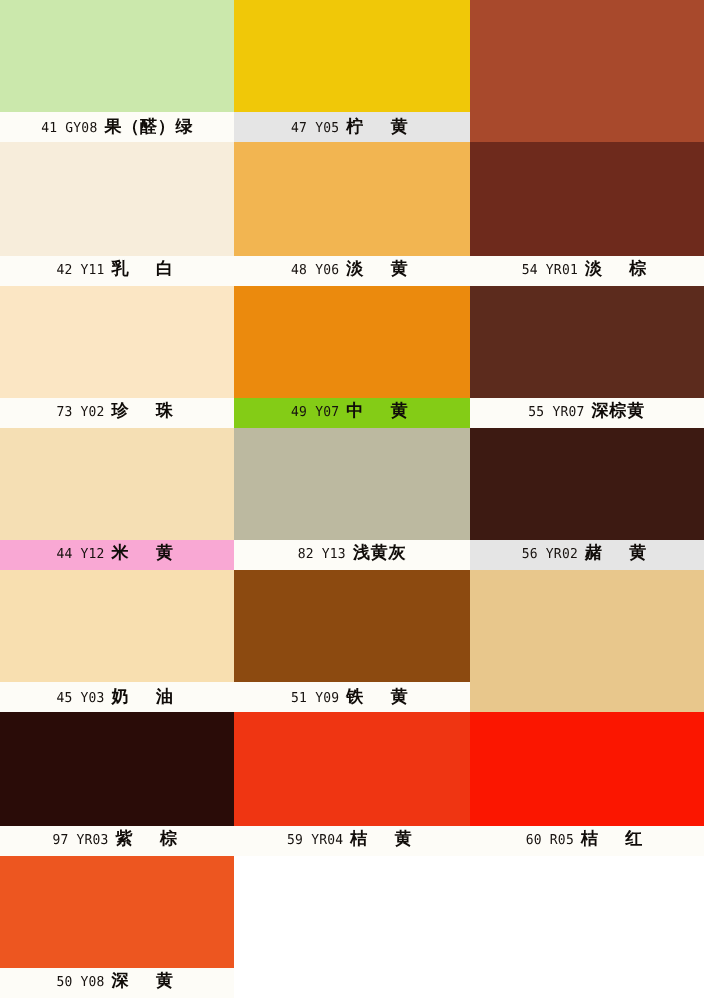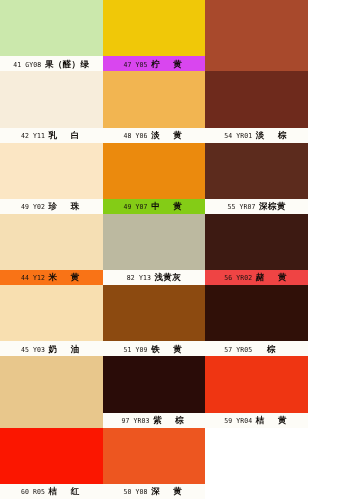--- a/index.html
+++ b/index.html
@@ -14,21 +14,21 @@
     position: relative;
     width: 352px;
     height: 499px;
     overflow: hidden;
     background: #ffffff;
   }
   .grid {
     display: grid;
     grid-template-columns: repeat(3, 1fr);
     grid-template-rows: repeat(7, 1fr);
-    width: 308px;
+    width: 352px;
     height: 499px;
   }
   .cell {
     position: relative;
     overflow: hidden;
   }
   .swatch {
     position: absolute;
     left: 0;
     top: 0;
@@ -81,21 +81,21 @@
         <div class="swatch" style="background: rgb(203, 232, 172);"></div>
         <div class="label-strip" style="background: rgb(253, 252, 247);">
           <div class="label-inner">
             <span class="code">41 GY08</span>
             <span class="cname tight">果（醛）绿</span>
           </div>
         </div>
       </div>
       <div class="cell">
         <div class="swatch" style="background: rgb(240, 200, 8);"></div>
-        <div class="label-strip" style="background: #d946ef;">
+        <div class="label-strip" style="background: #e5e5e5;">
           <div class="label-inner">
             <span class="code">47 Y05</span>
             <span class="cname">柠　黄</span>
           </div>
         </div>
       </div>
       <div class="cell">
         <div class="swatch" style="background: rgb(168, 73, 44);"></div>
       </div>
       <div class="cell">
@@ -122,21 +122,21 @@
           <div class="label-inner">
             <span class="code">54 YR01</span>
             <span class="cname">淡　棕</span>
           </div>
         </div>
       </div>
       <div class="cell">
         <div class="swatch" style="background: rgb(251, 230, 196);"></div>
         <div class="label-strip" style="background: rgb(253, 252, 247);">
           <div class="label-inner">
-            <span class="code">49 Y02</span>
+            <span class="code">73 Y02</span>
             <span class="cname">珍　珠</span>
           </div>
         </div>
       </div>
       <div class="cell">
         <div class="swatch" style="background: rgb(235, 138, 13);"></div>
         <div class="label-strip" style="background: #84cc16;">
           <div class="label-inner">
             <span class="code">49 Y07</span>
             <span class="cname">中　黄</span>
@@ -147,39 +147,39 @@
         <div class="swatch" style="background: rgb(92, 43, 29);"></div>
         <div class="label-strip" style="background: rgb(253, 252, 247);">
           <div class="label-inner">
             <span class="code">55 YR07</span>
             <span class="cname tight">深棕黄</span>
           </div>
         </div>
       </div>
       <div class="cell">
         <div class="swatch" style="background: rgb(245, 223, 180);"></div>
-        <div class="label-strip" style="background: #f97316;">
+        <div class="label-strip" style="background: #f9a8d4;">
           <div class="label-inner">
             <span class="code">44 Y12</span>
             <span class="cname">米　黄</span>
           </div>
         </div>
       </div>
       <div class="cell">
         <div class="swatch" style="background: rgb(188, 185, 160);"></div>
         <div class="label-strip" style="background: rgb(253, 252, 247);">
           <div class="label-inner">
             <span class="code">82 Y13</span>
             <span class="cname tight">浅黄灰</span>
           </div>
         </div>
       </div>
       <div class="cell">
         <div class="swatch" style="background: rgb(61, 26, 18);"></div>
-        <div class="label-strip" style="background: #ef4444;">
+        <div class="label-strip" style="background: #e5e5e5;">
           <div class="label-inner">
             <span class="code">56 YR02</span>
             <span class="cname">赭　黄</span>
           </div>
         </div>
       </div>
       <div class="cell">
         <div class="swatch" style="background: rgb(248, 223, 176);"></div>
         <div class="label-strip" style="background: rgb(253, 252, 247);">
           <div class="label-inner">
@@ -187,29 +187,20 @@
             <span class="cname">奶　油</span>
           </div>
         </div>
       </div>
       <div class="cell">
         <div class="swatch" style="background: rgb(140, 74, 16);"></div>
         <div class="label-strip" style="background: rgb(253, 252, 247);">
           <div class="label-inner">
             <span class="code">51 Y09</span>
             <span class="cname">铁　黄</span>
-          </div>
-        </div>
-      </div>
-      <div class="cell">
-        <div class="swatch" style="background: rgb(48, 16, 8);"></div>
-        <div class="label-strip" style="background: rgb(253, 252, 247);">
-          <div class="label-inner">
-            <span class="code">57 YR05</span>
-            <span class="cname">　棕　</span>
           </div>
         </div>
       </div>
       <div class="cell">
         <div class="swatch" style="background: rgb(232, 199, 140);"></div>
       </div>
       <div class="cell">
         <div class="swatch" style="background: rgb(42, 12, 8);"></div>
         <div class="label-strip" style="background: rgb(253, 252, 247);">
           <div class="label-inner">

